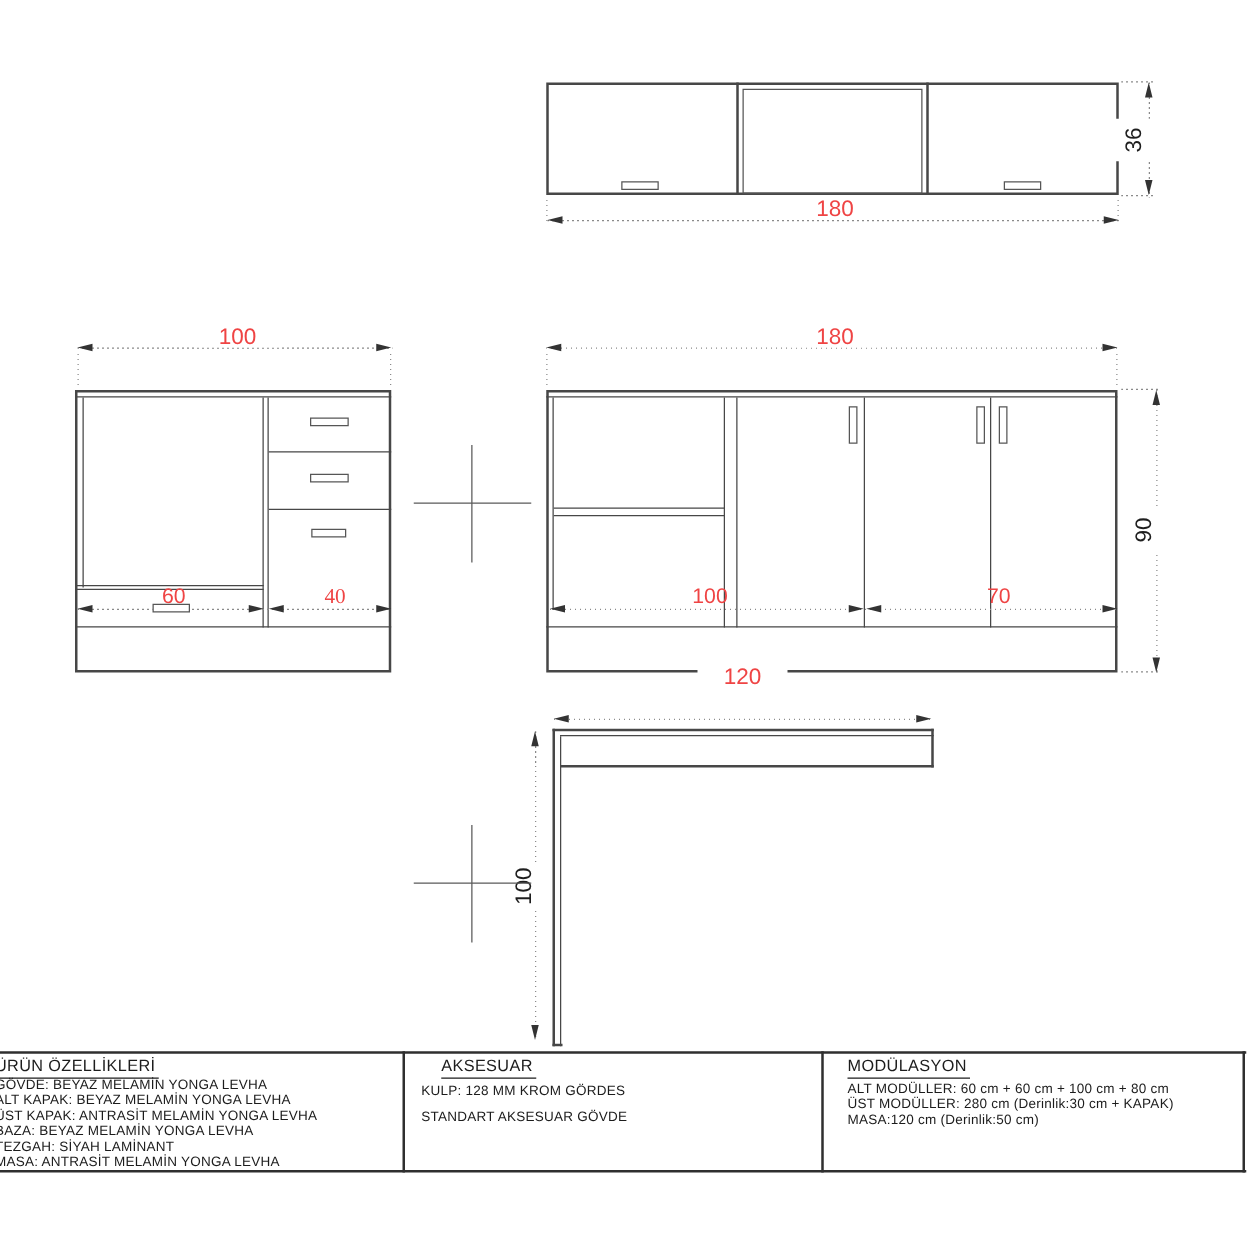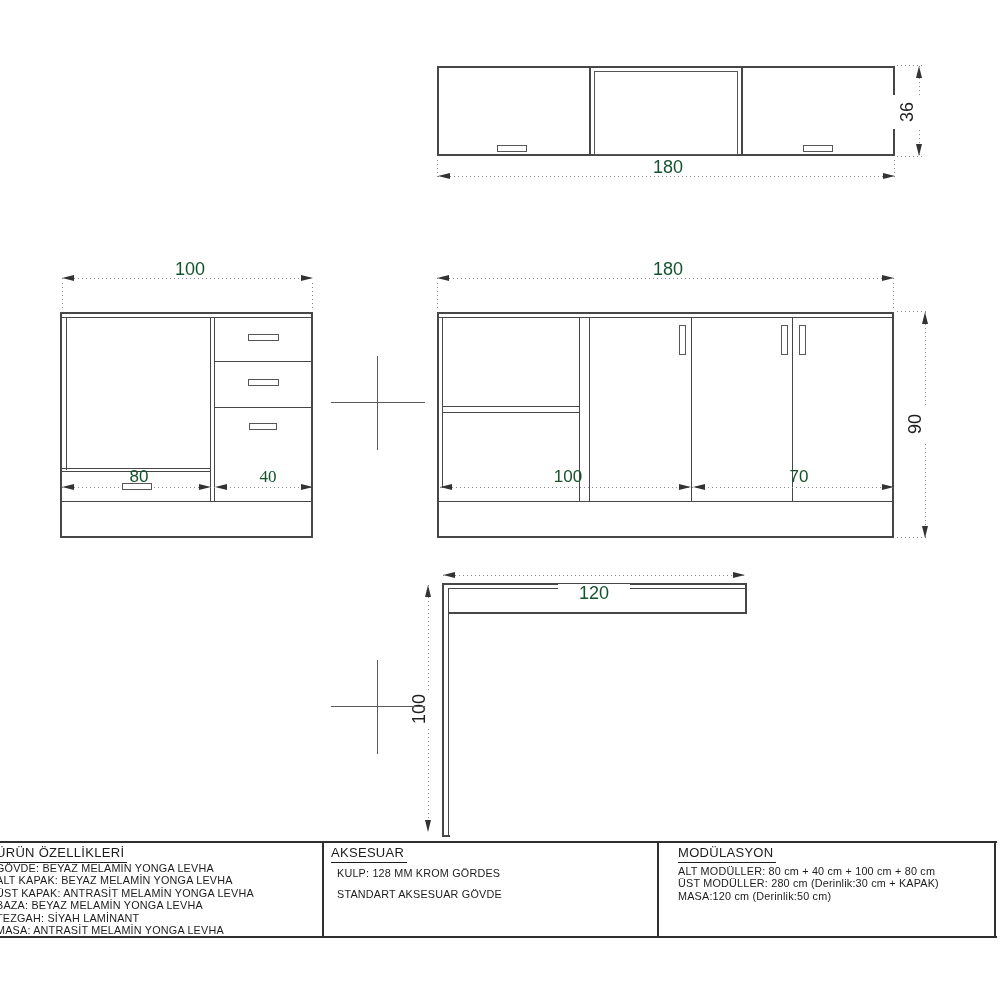--- a/index.html
+++ b/index.html
@@ -4,21 +4,21 @@
 <style>
   html,body{margin:0;padding:0;background:#fff;}
   #canvas{position:relative;width:1000px;height:1000px;background:#ffffff;overflow:hidden;
           font-family:"Liberation Sans", sans-serif;color:#222;}
   .ln{position:absolute;background:#474747;}
   .rect{position:absolute;border:2px solid #474747;box-sizing:border-box;background:transparent;}
   .rect1{position:absolute;border:1px solid #565656;box-sizing:border-box;background:transparent;}
   .handle{position:absolute;border:1px solid #565656;box-sizing:border-box;background:#fff;}
   .doth{position:absolute;height:1px;background-image:repeating-linear-gradient(to right,#8a8a8a 0 1px,transparent 1px 4px);}
   .dotv{position:absolute;width:1px;background-image:repeating-linear-gradient(to bottom,#8a8a8a 0 1px,transparent 1px 4px);}
-  .dim{position:absolute;font-size:18px;color:#14532d;text-align:center;line-height:18px;background:#fff;padding:0 2px;}
+  .dim{position:absolute;font-size:18px;color:#ef4444;text-align:center;line-height:18px;background:#fff;padding:0 2px;}
   .dimv{position:absolute;width:34px;height:34px;display:flex;align-items:center;justify-content:center;
         font-size:18px;color:#1e1e1e;transform:rotate(-90deg);background:#fff;}
   .ar{position:absolute;width:0;height:0;}
   .ar-l{border-top:3px solid transparent;border-bottom:3px solid transparent;border-right:12px solid #333;}
   .ar-r{border-top:3px solid transparent;border-bottom:3px solid transparent;border-left:12px solid #333;}
   .ar-u{border-left:3px solid transparent;border-right:3px solid transparent;border-bottom:12px solid #333;}
   .ar-d{border-left:3px solid transparent;border-right:3px solid transparent;border-top:12px solid #333;}
   .cross{position:absolute;background:#5a5a5a;}
   .tline{position:absolute;background:#2f2f2f;}
   .spec-title{position:absolute;font-size:13px;letter-spacing:.3px;color:#1c1c1c;
@@ -66,21 +66,21 @@
     <div class="ln" style="left:60px;top:468px;width:151px;height:1px;"></div>
     <div class="ln" style="left:60px;top:471px;width:151px;height:1px;"></div>
     <div class="ln" style="left:215px;top:361px;width:98px;height:1px;"></div>
     <div class="ln" style="left:215px;top:407px;width:98px;height:1px;"></div>
     <div class="handle" style="left:248px;top:334px;width:31px;height:7px;"></div>
     <div class="handle" style="left:248px;top:379px;width:31px;height:7px;"></div>
     <div class="handle" style="left:249px;top:423px;width:28px;height:7px;"></div>
     <div class="ln" style="left:60px;top:501px;width:253px;height:1px;"></div>
 
     <div class="doth" style="left:62px;top:487px;width:251px;"></div>
-    <div class="dim" style="left:115px;top:468px;width:44px;font-size:17px;background:transparent;">80</div>
+    <div class="dim" style="left:115px;top:468px;width:44px;font-size:17px;background:transparent;">60</div>
     <div class="handle" style="left:122px;top:483px;width:30px;height:7px;"></div>
     <div class="dim" style="left:244px;top:468px;width:44px;font-size:17px;background:transparent;font-family:Liberation Serif, serif;">40</div>
     <div class="ar ar-l" style="left:62px;top:484px;"></div>
     <div class="ar ar-r" style="left:199px;top:484px;"></div>
     <div class="ar ar-l" style="left:215px;top:484px;"></div>
     <div class="ar ar-r" style="left:301px;top:484px;"></div>
 
     <div class="doth" style="left:62px;top:278px;width:252px;"></div>
     <div class="dotv" style="left:62px;top:283px;height:26px;"></div>
     <div class="dotv" style="left:312px;top:283px;height:26px;"></div>
@@ -137,21 +137,21 @@
     <div class="ln" style="left:448px;top:588px;width:299px;height:1px;"></div>
     <div class="ln" style="left:448px;top:612px;width:299px;height:2px;"></div>
     <div class="ln" style="left:745px;top:583px;width:2px;height:31px;"></div>
     <div class="ln" style="left:442px;top:583px;width:2px;height:254px;"></div>
     <div class="ln" style="left:448px;top:589px;width:1px;height:248px;"></div>
     <div class="ln" style="left:442px;top:835px;width:8px;height:2px;"></div>
 
     <div class="doth" style="left:443px;top:575px;width:302px;"></div>
     <div class="ar ar-l" style="left:443px;top:572px;"></div>
     <div class="ar ar-r" style="left:733px;top:572px;"></div>
-    <div class="dim" style="left:558px;top:584px;width:68px;">120</div>
+    <div class="dim" style="left:558px;top:532px;width:68px;">120</div>
 
     <div class="dotv" style="left:428px;top:585px;height:247px;"></div>
     <div class="ar ar-u" style="left:425px;top:585px;"></div>
     <div class="ar ar-d" style="left:425px;top:820px;"></div>
     <div class="dimv" style="left:402px;top:692px;">100</div>
   </div>
 
   <div>
     <div class="cross" style="left:331px;top:706px;width:94px;height:1px;"></div>
     <div class="cross" style="left:377px;top:660px;width:1px;height:94px;"></div>
@@ -167,27 +167,27 @@
     <div class="spec-title" style="left:-4px;top:845px;">ÜRÜN ÖZELLİKLERİ</div>
     <div class="rows rows-c1" style="left:-4px;top:862px;">
         <div class="spec-row">GÖVDE: BEYAZ MELAMİN YONGA LEVHA</div>
         <div class="spec-row">ALT KAPAK: BEYAZ MELAMİN YONGA LEVHA</div>
         <div class="spec-row">ÜST KAPAK: ANTRASİT MELAMİN YONGA LEVHA</div>
         <div class="spec-row">BAZA: BEYAZ MELAMİN YONGA LEVHA</div>
         <div class="spec-row">TEZGAH: SİYAH LAMİNANT</div>
         <div class="spec-row">MASA: ANTRASİT MELAMİN YONGA LEVHA</div>
       </div>
 
-    <div class="spec-title" style="left:331px;top:845px;">AKSESUAR</div>
+    <div class="spec-title" style="left:353px;top:845px;">AKSESUAR</div>
     <div class="rows rows-c2" style="left:337px;top:863px;">
         <div class="spec-row">KULP: 128 MM KROM GÖRDES</div>
         <div class="spec-row">STANDART AKSESUAR GÖVDE</div>
       </div>
 
     <div class="spec-title" style="left:678px;top:845px;">MODÜLASYON</div>
     <div class="rows rows-c3" style="left:678px;top:865px;">
-        <div class="spec-row">ALT MODÜLLER: 80 cm + 40 cm + 100 cm + 80 cm</div>
+        <div class="spec-row">ALT MODÜLLER: 60 cm + 60 cm + 100 cm + 80 cm</div>
         <div class="spec-row">ÜST MODÜLLER: 280 cm (Derinlik:30 cm + KAPAK)</div>
         <div class="spec-row">MASA:120 cm (Derinlik:50 cm)</div>
       </div>
   </div>
 
 </div>
 
 </body></html>

